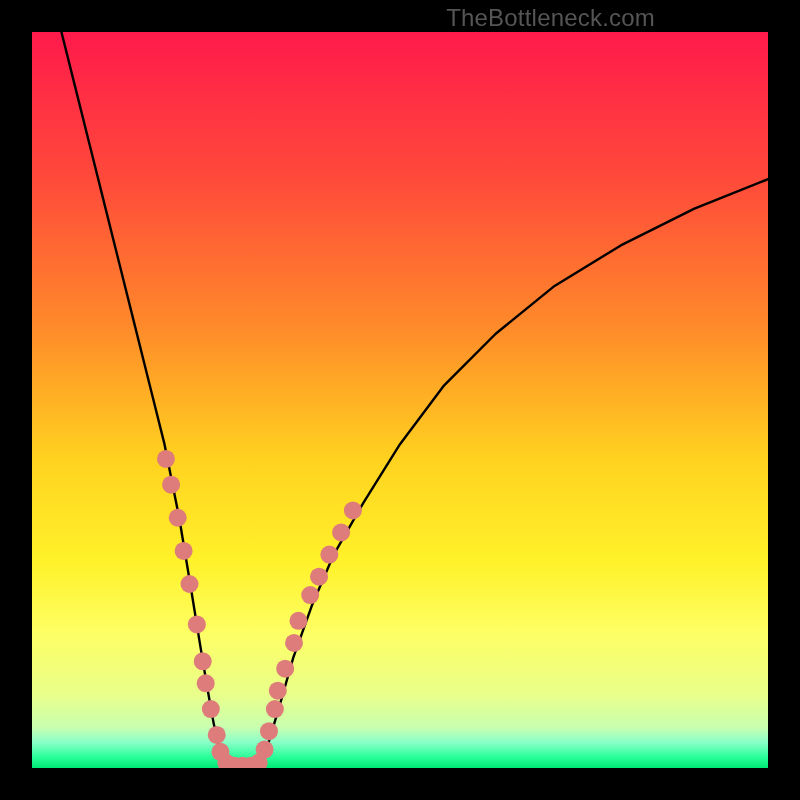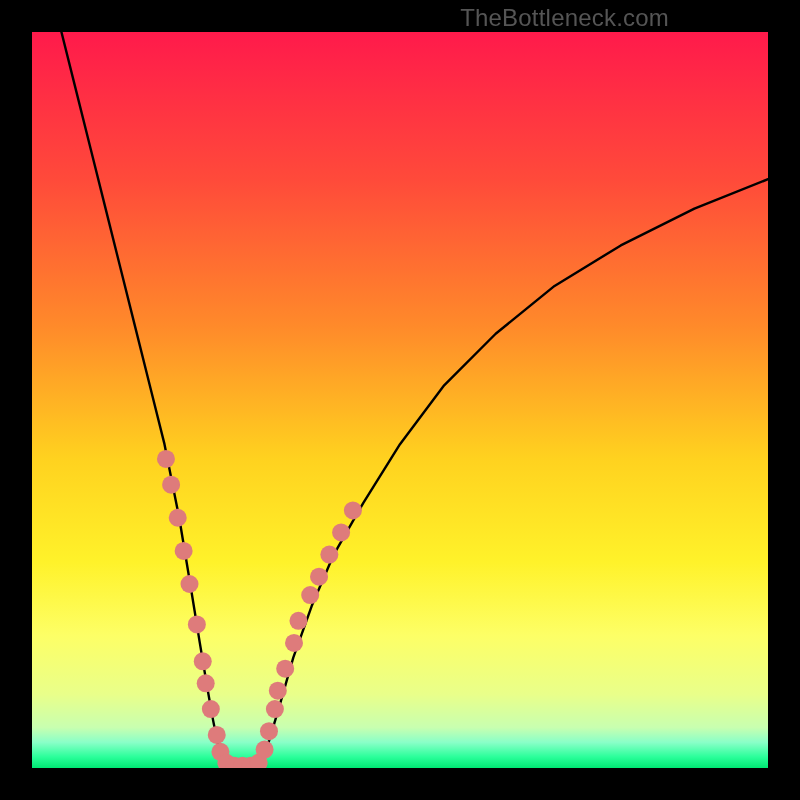--- a/index.html
+++ b/index.html
@@ -11,21 +11,20 @@
     font-family: Arial, Helvetica, sans-serif;
     overflow: hidden;
   }
   .frame {
     position: absolute;
     top: 0;
     left: 0;
     width: 671px;
     height: 800px;
     background: #000;
-    padding-left: 14px;
   }
   .plot-area {
     position: absolute;
     top: 32px;
     left: 32px;
     width: 736px;
     height: 736px;
     overflow: hidden;
   }
   .watermark {

